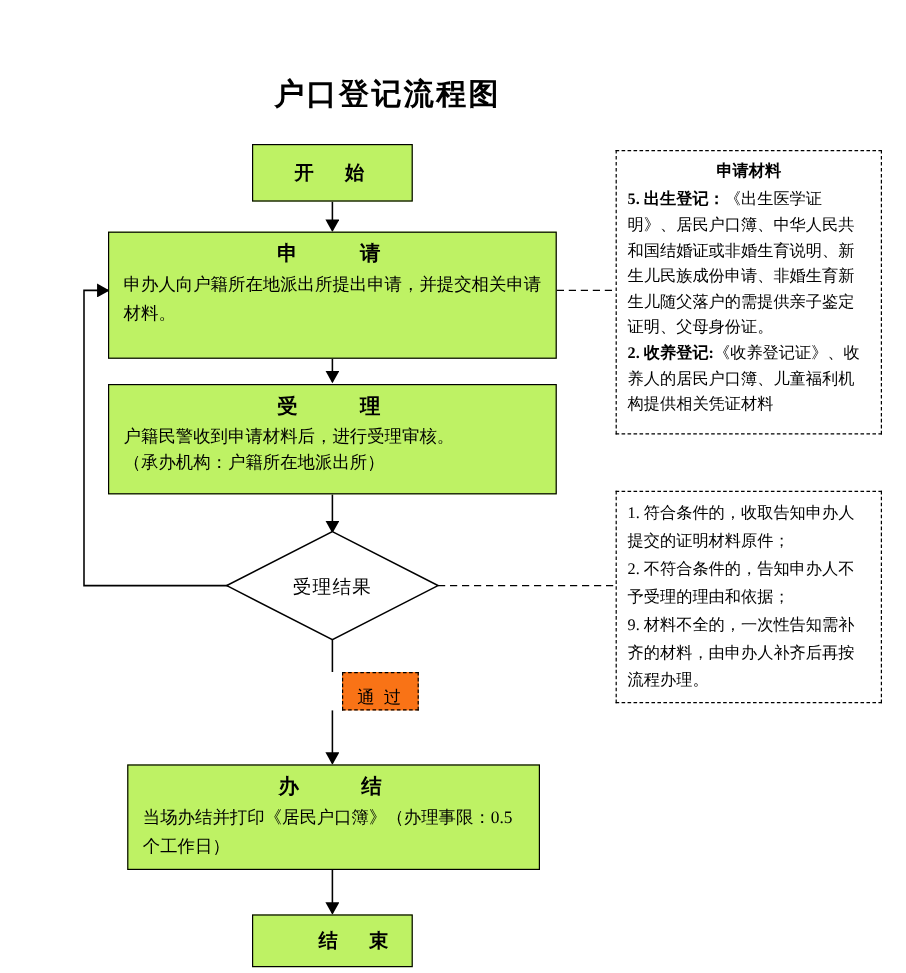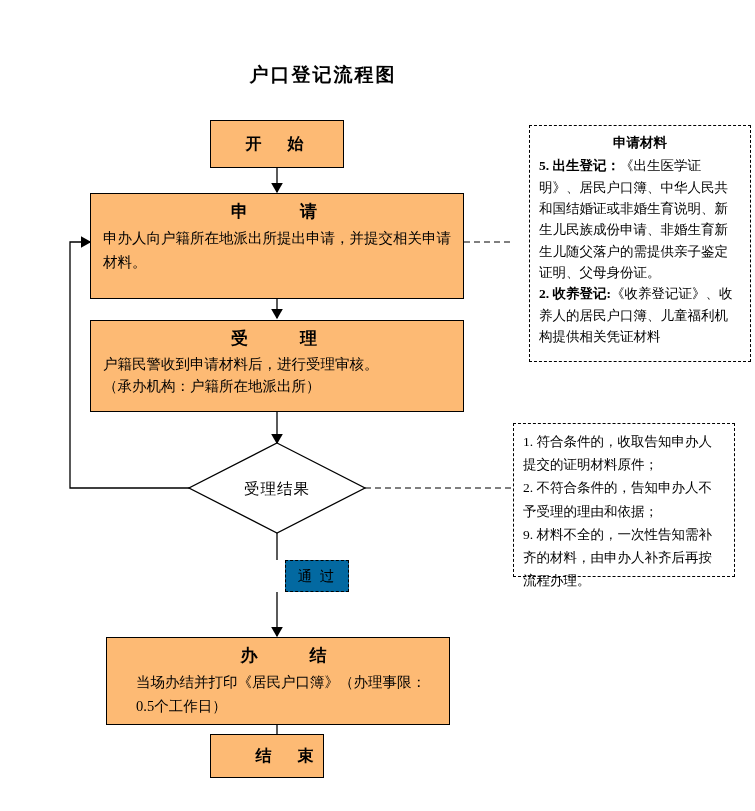--- a/index.html
+++ b/index.html
@@ -29,29 +29,29 @@
     width: 755px;
     height: 811px;
     pointer-events: none;
   }
   .title {
     position: absolute;
     left: 0;
     top: 62px;
     width: 646px;
     text-align: center;
-    font-size: 19px;
+    font-size: 25px;
     font-weight: bold;
     letter-spacing: 2px;
   }
   .box {
     position: absolute;
     box-sizing: border-box;
     border: 1px solid #000;
-    background: #fdba74;
+    background: #bef264;
     text-align: center;
   }
   .box .hd {
     font-weight: bold;
     font-size: 17px;
     letter-spacing: 6px;
     margin-top: 6px;
   }
   .box .bd {
     font-size: 14.5px;
@@ -82,23 +82,23 @@
     font-weight: bold;
     margin-bottom: 2px;
   }
   .note .b {
     font-weight: bold;
   }
   .pass-box {
     position: absolute;
     box-sizing: border-box;
     border: 1px dashed #000;
-    background: #0369a1;
+    background: #f97316;
     display: flex;
-    align-items: center;
+    align-items: flex-end;
     justify-content: center;
     font-size: 14.5px;
     letter-spacing: 2px;
   }
   .diamond-label {
     position: absolute;
     font-size: 15.5px;
     font-weight: normal;
     letter-spacing: 1px;
     text-align: center;
@@ -153,38 +153,38 @@
     <div class="bd" style="line-height:1.5;">户籍民警收到申请材料后，进行受理审核。</div>
     <div class="bd" style="padding-top:0; line-height:1.5;">（承办机构：户籍所在地派出所）</div>
   </div>
 
   <div class="diamond-label" style="left:197px; top:479px;">受理结果</div>
 
   <div class="pass-box" style="left:285px; top:560px; width:64px; height:32px;">
     <span>通 过</span>
   </div>
 
-  <div class="box" style="left:106px; top:637px; width:344px; height:88px;padding-left:17px;">
+  <div class="box" style="left:106px; top:637px; width:344px; height:88px;">
     <div class="hd">办　　结</div>
     <div class="bd">当场办结并打印《居民户口簿》（办理事限：0.5个工作日）</div>
   </div>
 
-  <div class="box small-box" style="left:210px; top:734px; width:114px; height:44px;padding-left:40px;">
+  <div class="box small-box" style="left:210px; top:762px; width:134px; height:44px;padding-left:40px;">
     <span>结　束</span>
   </div>
 
-  <div class="note" style="left:513px; top:125px; width:222px; height:237px;margin-left:16px;">
+  <div class="note" style="left:513px; top:125px; width:222px; height:237px;">
     <div class="note-title">申请材料</div>
     <div>
       <span class="b">5. 出生登记：</span><span>《出生医学证明》、居民户口簿、中华人民共和国结婚证或非婚生育说明、新生儿民族成份申请、非婚生育新生儿随父落户的需提供亲子鉴定证明、父母身份证。</span>
     </div>
     <div>
       <span class="b">2. 收养登记:</span><span>《收养登记证》、收养人的居民户口簿、儿童福利机构提供相关凭证材料</span>
     </div>
   </div>
 
-  <div class="note" style="left:513px; top:409px; width:222px; height:154px; line-height:1.72;margin-top:14px;">
+  <div class="note" style="left:513px; top:409px; width:222px; height:177px; line-height:1.72;">
     <div>1. 符合条件的，收取告知申办人提交的证明材料原件；</div>
     <div>2. 不符合条件的，告知申办人不予受理的理由和依据；</div>
     <div>9. 材料不全的，一次性告知需补齐的材料，由申办人补齐后再按流程办理。</div>
   </div>
 
 </div>
 
 </body></html>

